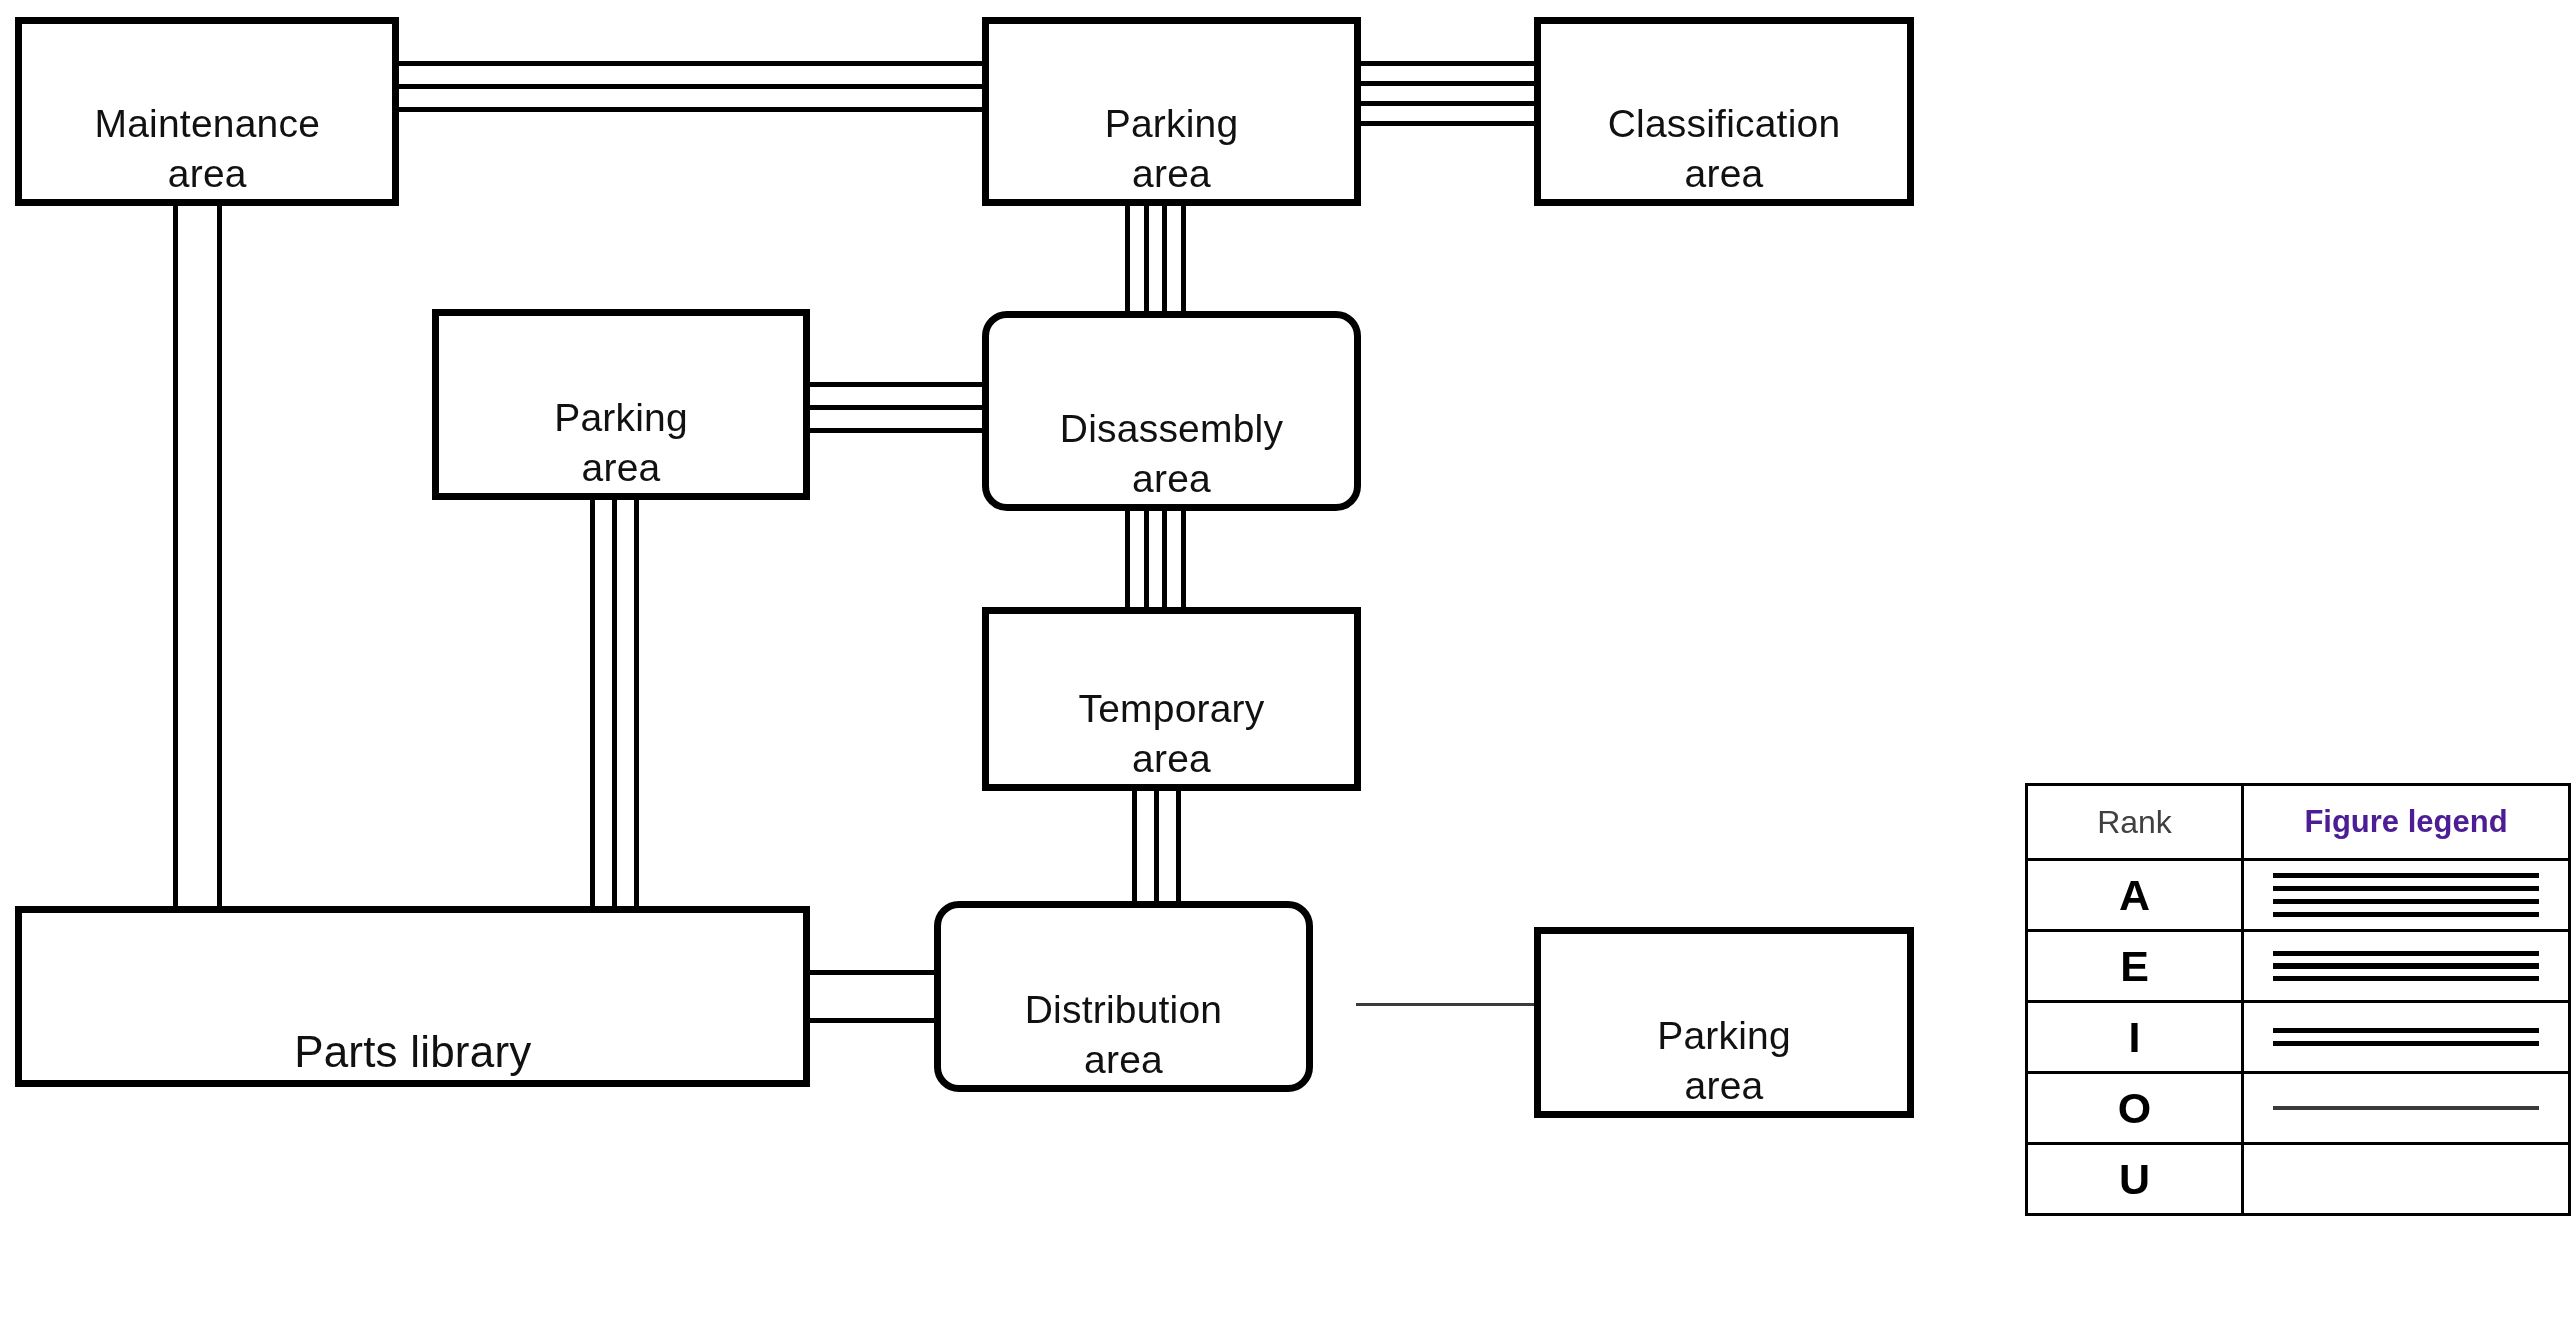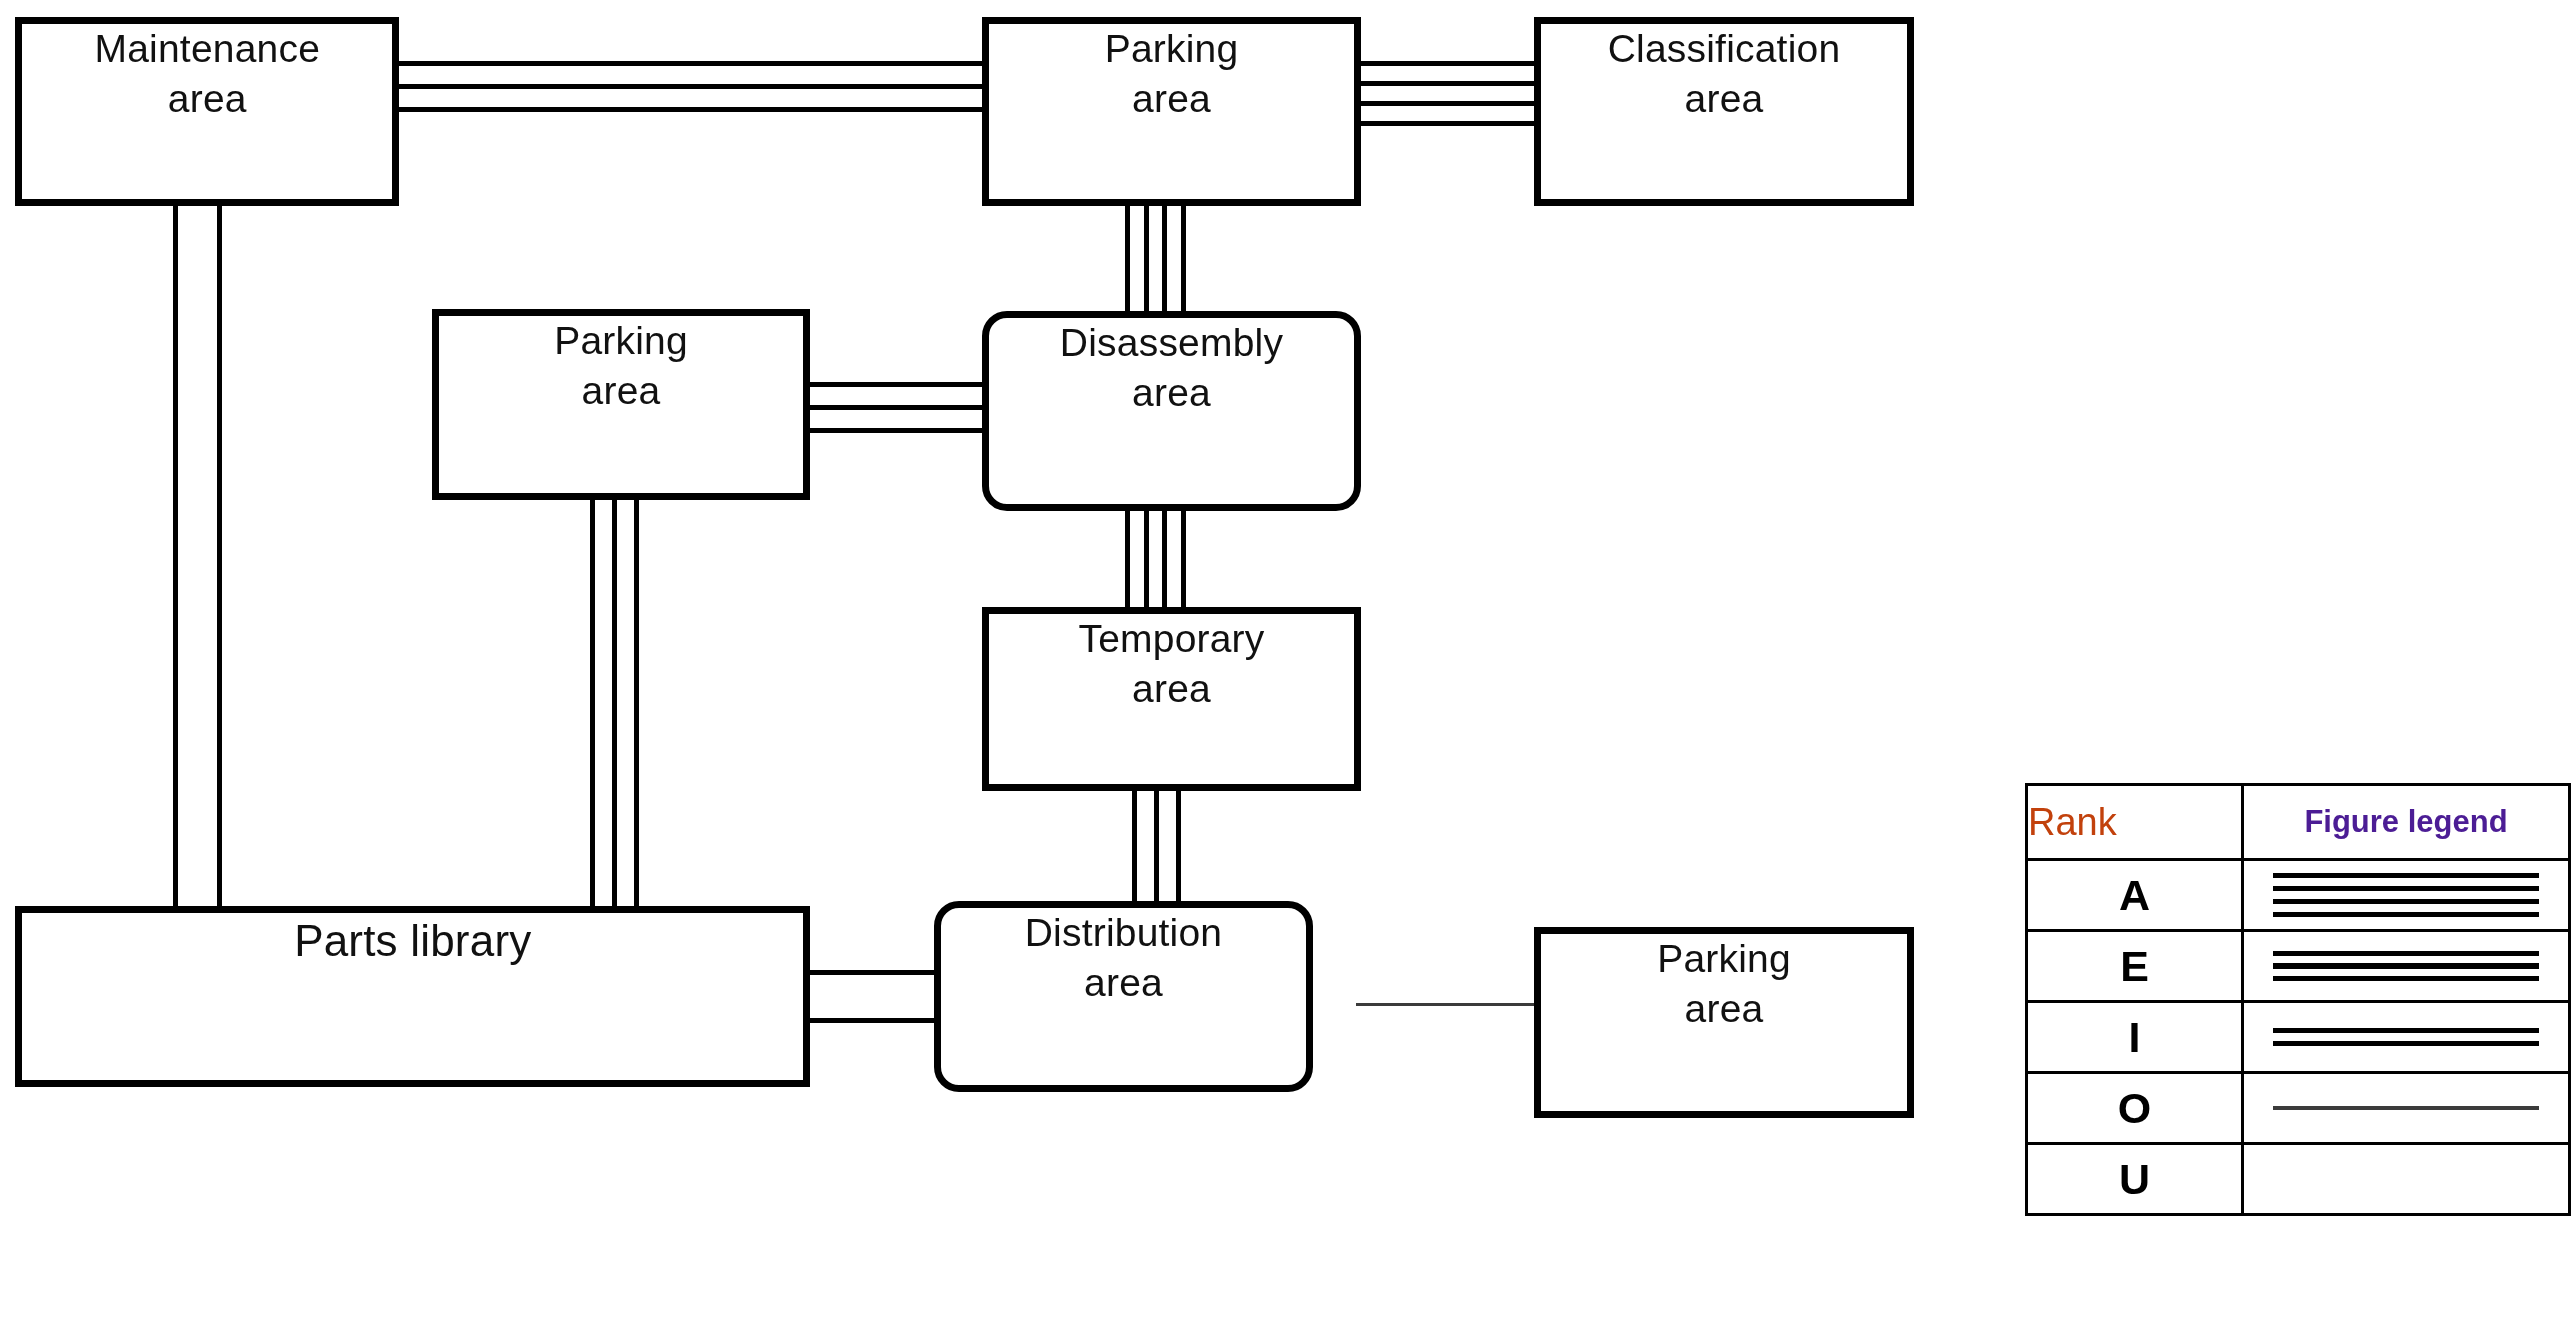--- a/index.html
+++ b/index.html
@@ -20,21 +20,21 @@
     overflow: hidden;
   }
 
   
   .node {
     position: absolute;
     box-sizing: border-box;
     background: #ffffff;
     border: 7.7px solid #000000;
     display: flex;
-    align-items: flex-start;
+    align-items: flex-end;
     justify-content: center;
     text-align: center;
     z-index: 5;
   }
   .node .node-label {
     display: block;
     line-height: 1.28;
     font-size: 39px;
     font-weight: 400;
     letter-spacing: 0.2px;
@@ -82,24 +82,24 @@
   }
   #legend td, #legend th {
     border: 3.4px solid #000000;
     padding: 0;
     margin: 0;
     background: #ffffff;
   }
   .lg-rank-head {
     width: 213px;
     height: 72px;
-    text-align: left;
-    font-size: 38px;
+    text-align: center;
+    font-size: 32px;
     font-weight: 400;
-    color: #c2410c;
+    color: #404040;
   }
   .lg-fig-head {
     text-align: center;
     font-size: 31px;
     font-weight: 700;
     color: #4c1d95;
   }
   .lg-rank {
     height: 68px;
     text-align: center;

